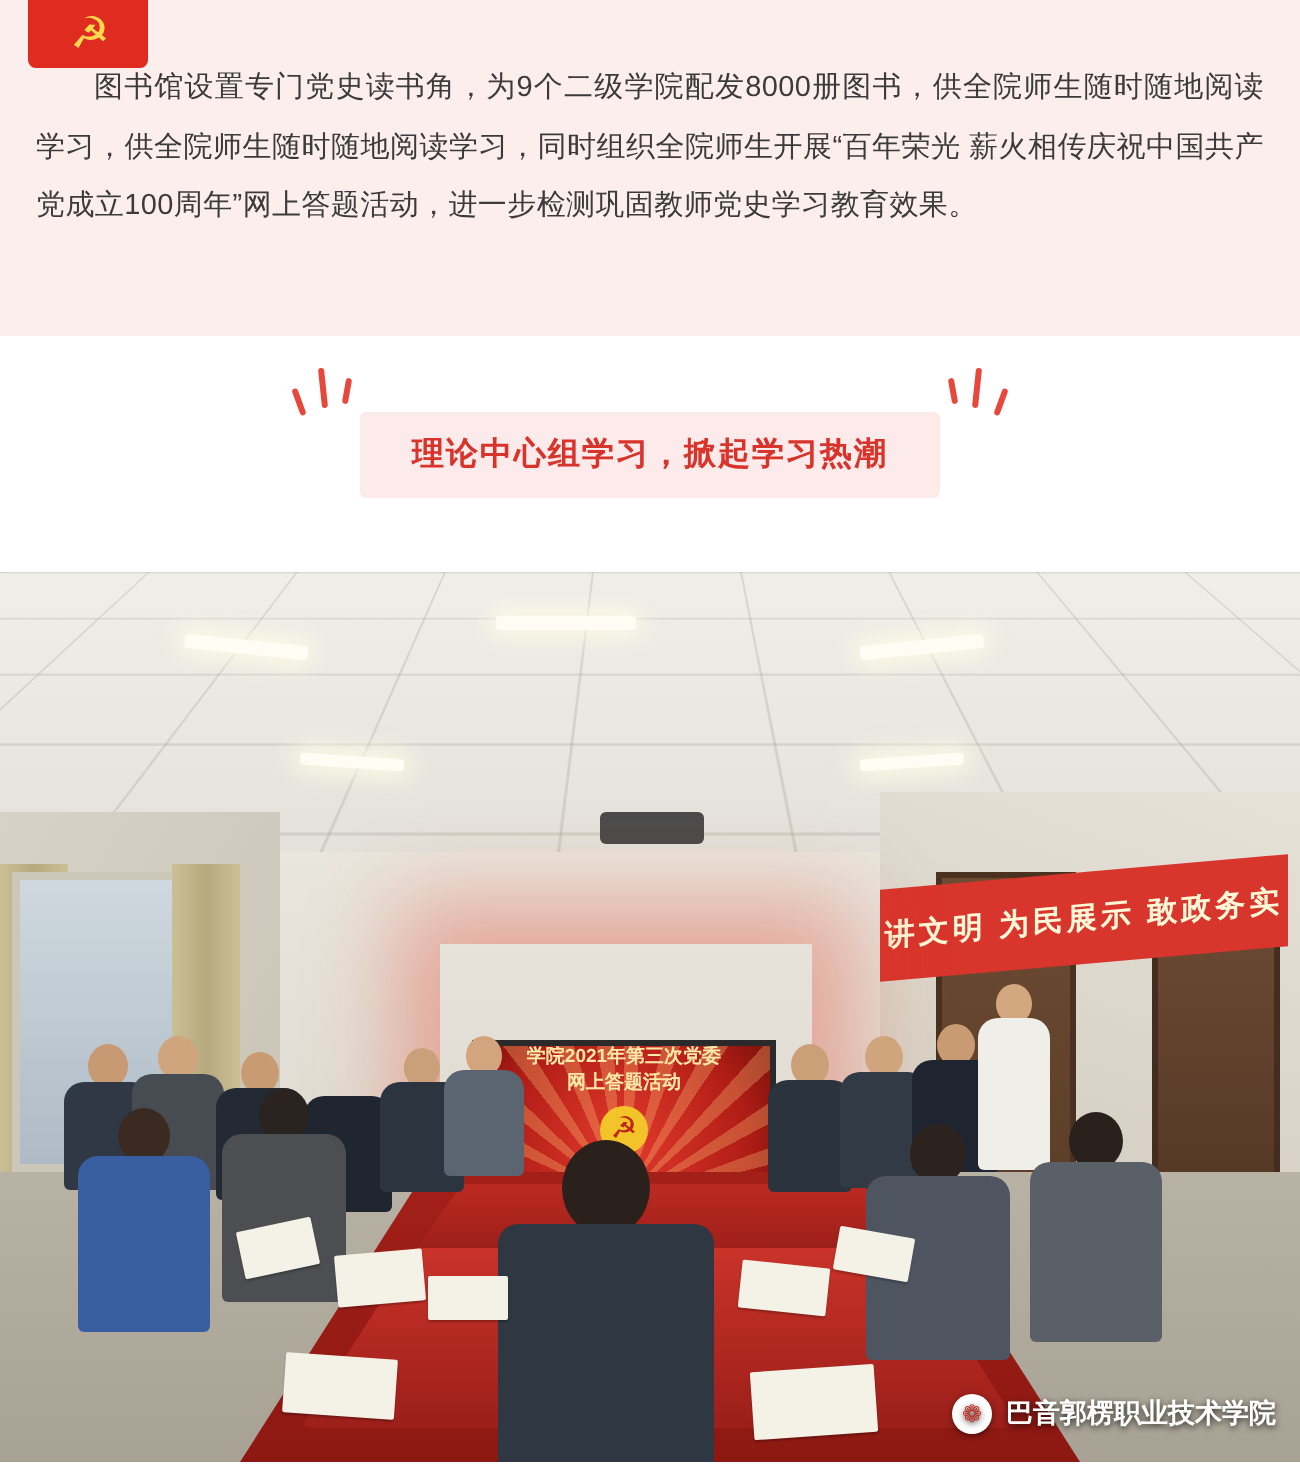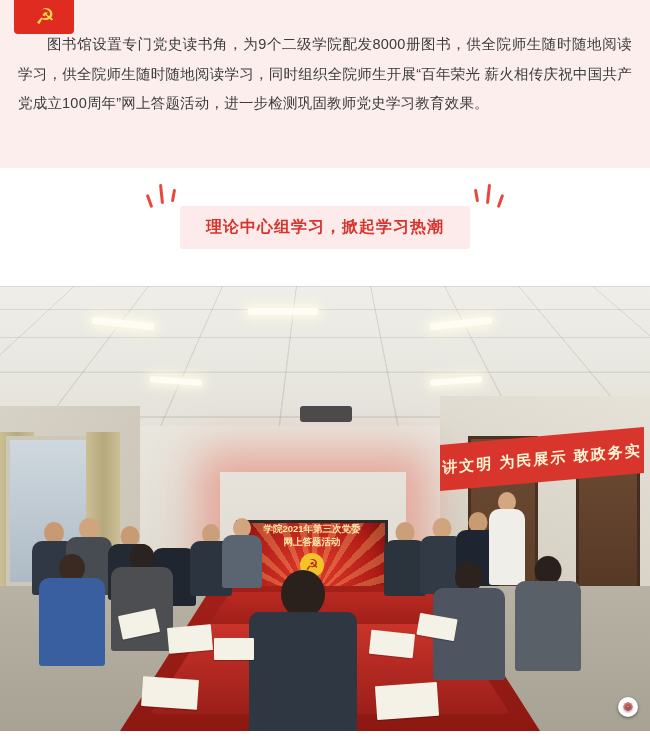--- a/index.html
+++ b/index.html
@@ -384,14 +384,15 @@
     <div class="paper" style="left:214px; top:352px; width:40px; height:22px;"></div>
     <div class="paper" style="left:370px; top:346px; width:44px; height:24px; transform:rotate(6deg);"></div>
     <div class="paper" style="left:418px; top:330px; width:38px; height:22px; transform:rotate(10deg);"></div>
     <div class="paper" style="left:376px; top:398px; width:62px; height:34px; transform:rotate(-4deg);"></div>
     <div class="paper" style="left:142px; top:392px; width:56px; height:30px; transform:rotate(4deg);"></div>
 
   </div>
 
   <div class="watermark">
     <span class="wm-logo">❁</span>
+    <span>巴音郭楞职业技术学院</span>
   </div>
 </div>
 
 </body></html>

